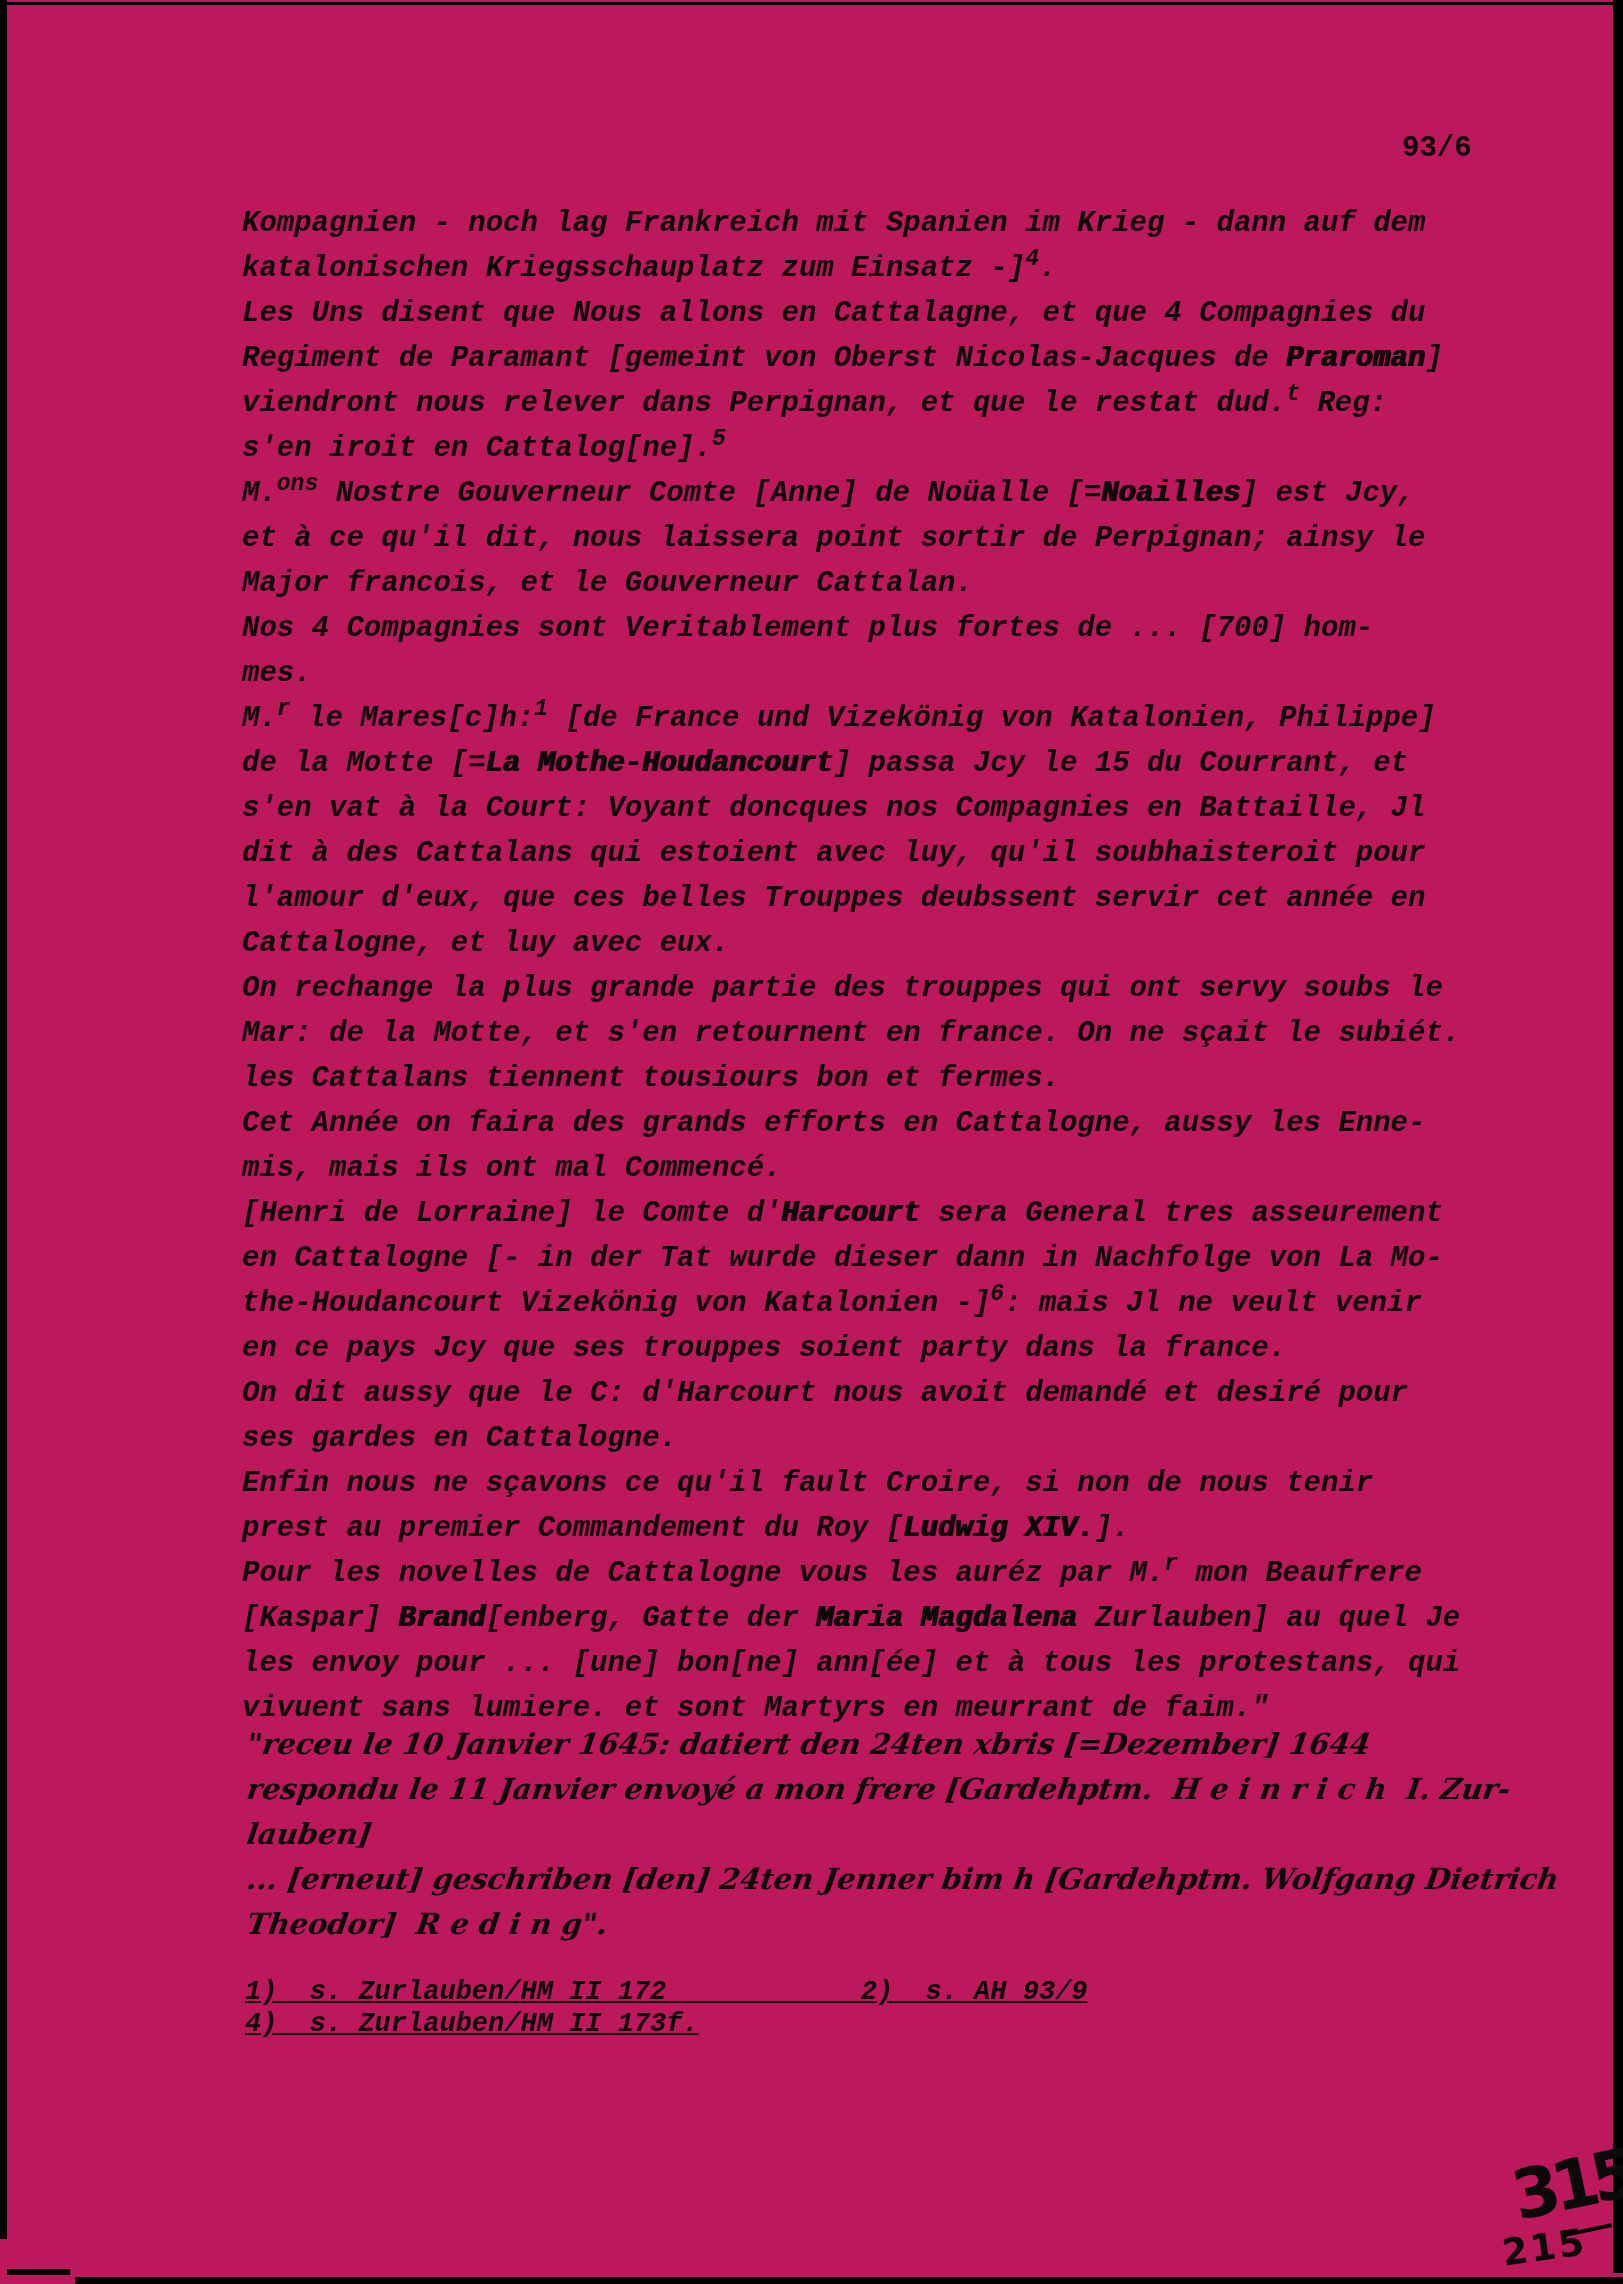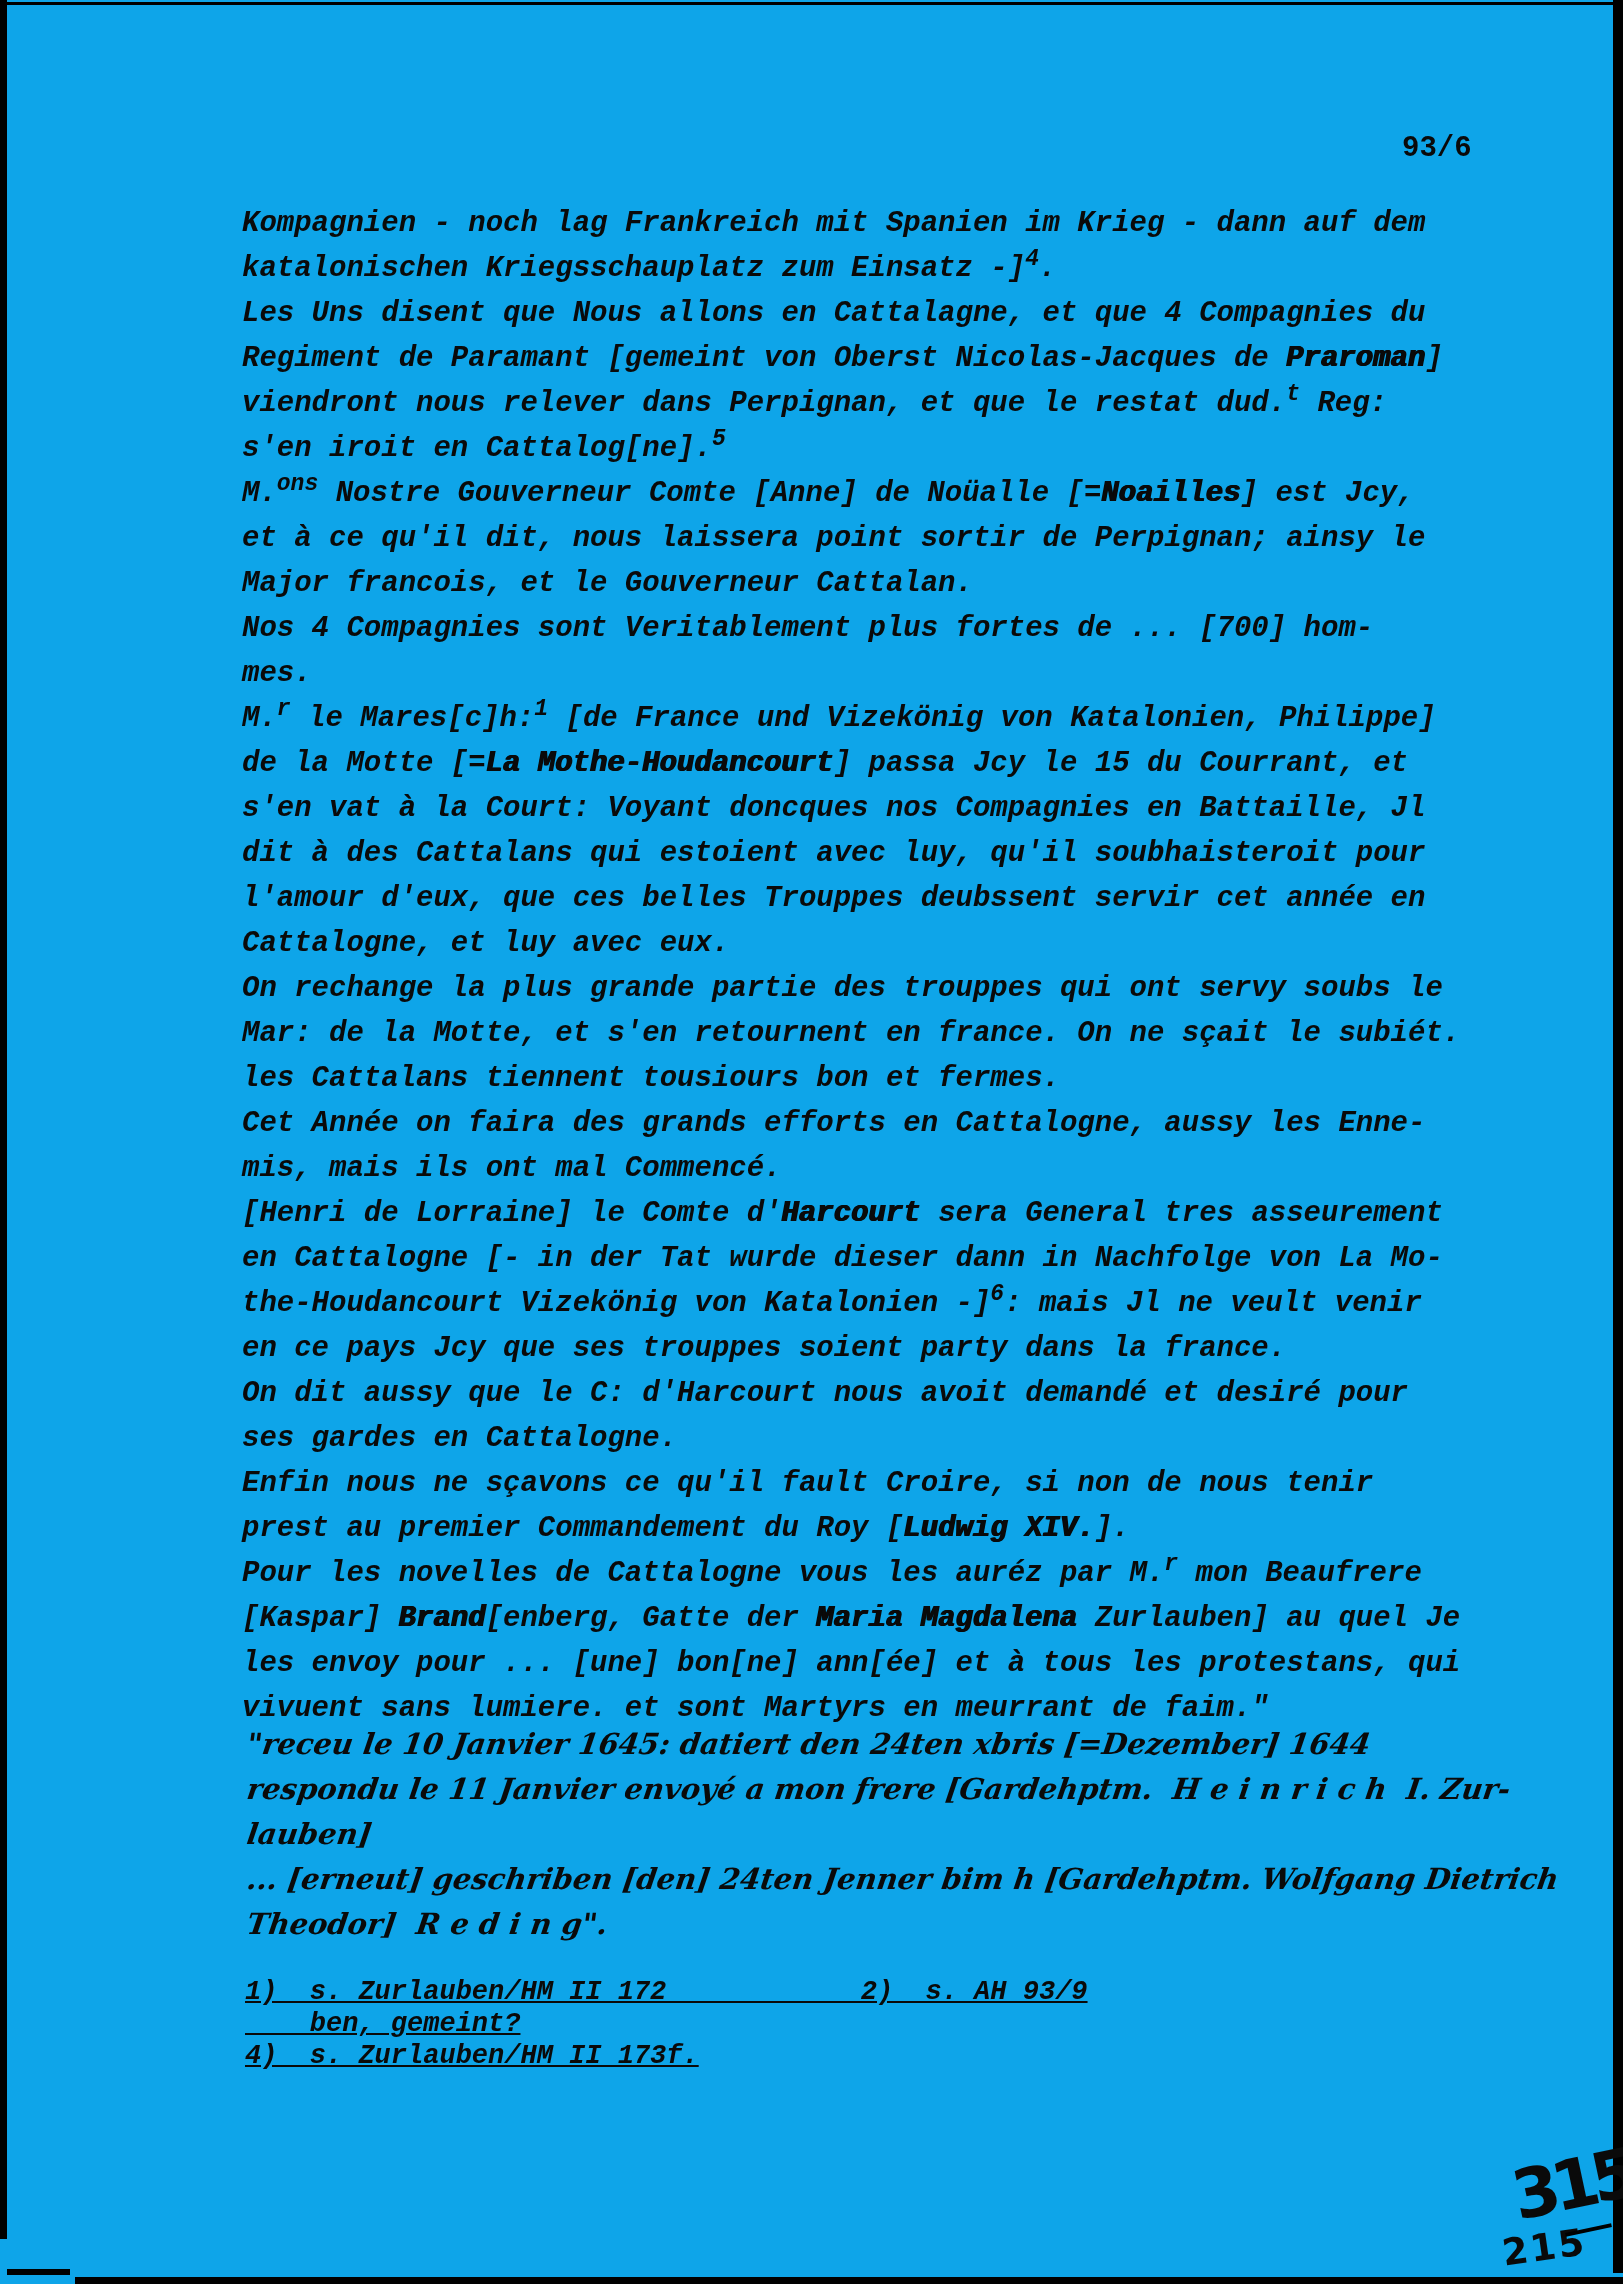--- a/index.html
+++ b/index.html
@@ -1,19 +1,19 @@
 <!DOCTYPE html>
 <html style="font-size:13px"><head>
 <meta charset="utf-8">
 <style>
   html,body{margin:0;padding:0;background:#e8e8e8;}
   .page{
     position:relative;
     width:1624px;height:2284px;
-    background:#0ea5e9;
+    background:#be185d;
     overflow:hidden;
     color:#0a0a0a;
   }
   
   .edge{position:absolute;background:#000;}
   .edge-left{left:0;top:0;width:7.3px;height:2239px;}
   .edge-top{left:0;top:1.6px;width:1624px;height:3.2px;}
   .edge-right{left:1613px;top:0;width:10.6px;height:2273px;}
   .edge-bottom{left:75px;top:2277px;width:1549px;height:7.3px;}
   .edge-bottom-dash{left:6.5px;top:2269px;width:63px;height:5.7px;}
@@ -86,20 +86,20 @@
   <div class="edge edge-right"></div>
   <div class="edge edge-bottom"></div>
   <div class="edge edge-bottom-dash"></div>
 
   <div class="pagenum">93/6</div>
 
   <div class="body-block"><div class="line"><span>Kompagnien - noch lag Frankreich mit Spanien im Krieg - dann auf dem</span></div><div class="line"><span>katalonischen Kriegsschauplatz zum Einsatz -]</span><span class="sup">4</span><span>.</span></div><div class="line"><span>Les Uns disent que Nous allons en Cattalagne, et que 4 Compagnies du</span></div><div class="line"><span>Regiment de Paramant [gemeint von Oberst Nicolas-Jacques de </span><span class="b">Praroman</span><span>]</span></div><div class="line"><span>viendront nous relever dans Perpignan, et que le restat dud.</span><span class="sup">t</span><span> Reg:</span></div><div class="line"><span>s'en iroit en Cattalog[ne].</span><span class="sup">5</span></div><div class="line"><span>M.</span><span class="sup">ons</span><span> Nostre Gouverneur Comte [Anne] de Noüalle [=</span><span class="b">Noailles</span><span>] est Jcy,</span></div><div class="line"><span>et à ce qu'il dit, nous laissera point sortir de Perpignan; ainsy le</span></div><div class="line"><span>Major francois, et le Gouverneur Cattalan.</span></div><div class="line"><span>Nos 4 Compagnies sont Veritablement plus fortes de ... [700] hom-</span></div><div class="line"><span>mes.</span></div><div class="line"><span>M.</span><span class="sup">r</span><span> le Mares[c]h:</span><span class="sup">1</span><span> [de France und Vizekönig von Katalonien, Philippe]</span></div><div class="line"><span>de la Motte [=</span><span class="b">La Mothe-Houdancourt</span><span>] passa Jcy le 15 du Courrant, et</span></div><div class="line"><span>s'en vat à la Court: Voyant doncques nos Compagnies en Battaille, Jl</span></div><div class="line"><span>dit à des Cattalans qui estoient avec luy, qu'il soubhaisteroit pour</span></div><div class="line"><span>l'amour d'eux, que ces belles Trouppes deubssent servir cet année en</span></div><div class="line"><span>Cattalogne, et luy avec eux.</span></div><div class="line"><span>On rechange la plus grande partie des trouppes qui ont servy soubs le</span></div><div class="line"><span>Mar: de la Motte, et s'en retournent en france. On ne sçait le subiét.</span></div><div class="line"><span>les Cattalans tiennent tousiours bon et fermes.</span></div><div class="line"><span>Cet Année on faira des grands efforts en Cattalogne, aussy les Enne-</span></div><div class="line"><span>mis, mais ils ont mal Commencé.</span></div><div class="line"><span>[Henri de Lorraine] le Comte d'</span><span class="b">Harcourt</span><span> sera General tres asseurement</span></div><div class="line"><span>en Cattalogne [- in der Tat wurde dieser dann in Nachfolge von La Mo-</span></div><div class="line"><span>the-Houdancourt Vizekönig von Katalonien -]</span><span class="sup">6</span><span>: mais Jl ne veult venir</span></div><div class="line"><span>en ce pays Jcy que ses trouppes soient party dans la france.</span></div><div class="line"><span>On dit aussy que le C: d'Harcourt nous avoit demandé et desiré pour</span></div><div class="line"><span>ses gardes en Cattalogne.</span></div><div class="line"><span>Enfin nous ne sçavons ce qu'il fault Croire, si non de nous tenir</span></div><div class="line"><span>prest au premier Commandement du Roy [</span><span class="b">Ludwig XIV.</span><span>].</span></div><div class="line"><span>Pour les novelles de Cattalogne vous les auréz par M.</span><span class="sup">r</span><span> mon Beaufrere</span></div><div class="line"><span>[Kaspar] </span><span class="b">Brand</span><span>[enberg, Gatte der </span><span class="b">Maria Magdalena</span><span> Zurlauben] au quel Je</span></div><div class="line"><span>les envoy pour ... [une] bon[ne] ann[ée] et à tous les protestans, qui</span></div><div class="line"><span>vivuent sans lumiere. et sont Martyrs en meurrant de faim."</span></div></div>
 
   <div class="quote-block"><div class="line">"receu le 10 Janvier 1645: datiert den 24ten xbris [=Dezember] 1644</div><div class="line">respondu le 11 Janvier envoyé a mon frere [Gardehptm.  H e i n r i c h  I. Zur-</div><div class="line">lauben]</div><div class="line">... [erneut] geschriben [den] 24ten Jenner bim h [Gardehptm. Wolfgang Dietrich</div><div class="line">Theodor]  R e d i n g".</div></div>
 
-  <div class="footnotes"><div class="line">1)  s. Zurlauben/HM II 172            2)  s. AH 93/9</div><div class="line">    ben, gemeint?</div><div class="line">4)  s. Zurlauben/HM II 173f.</div></div>
+  <div class="footnotes"><div class="line">1)  s. Zurlauben/HM II 172            2)  s. AH 93/9</div><div class="line">4)  s. Zurlauben/HM II 173f.</div></div>
 
   <div class="hand-large">315</div>
   <div class="hand-small">215</div>
   <div class="hand-dash"></div>
 
 </div>
 
 
 </body></html>

